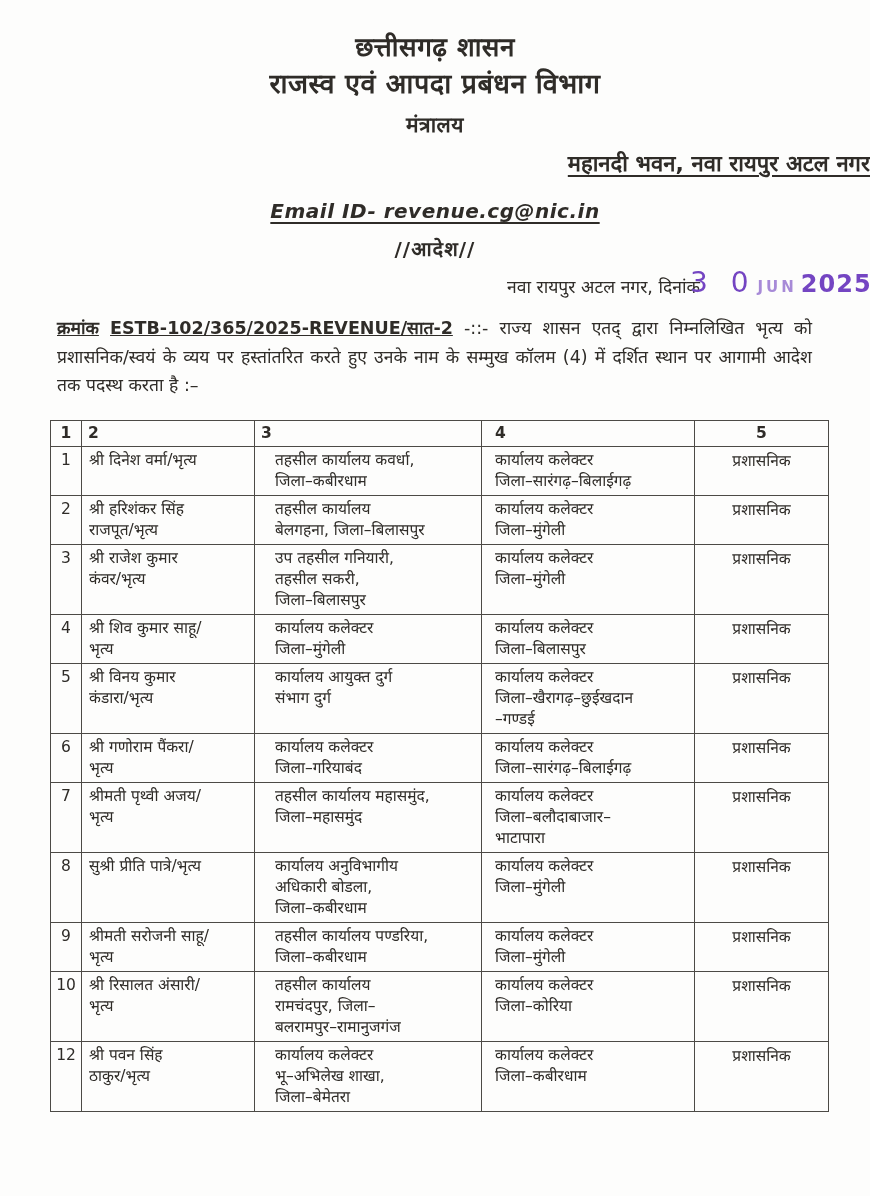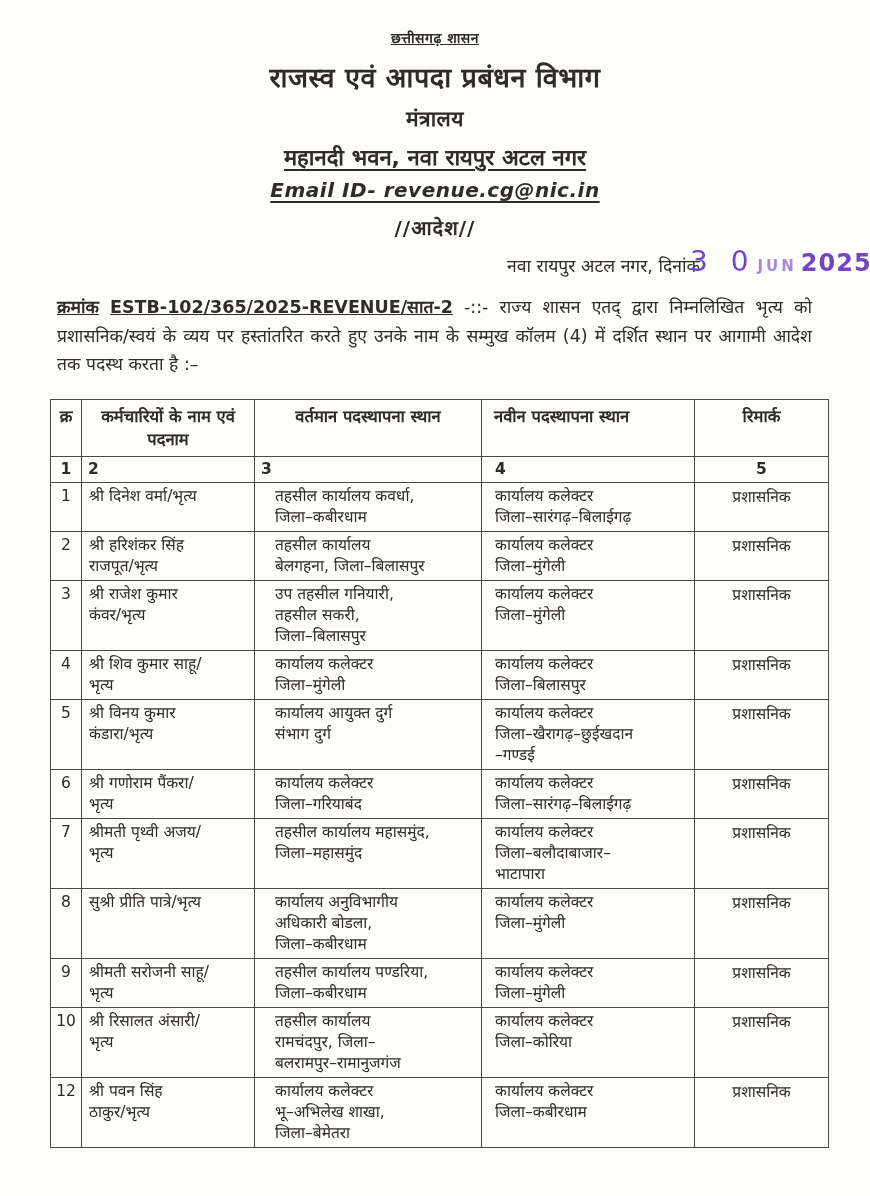--- a/index.html
+++ b/index.html
@@ -9,24 +9,24 @@
     font-family:"DejaVu Sans","Liberation Sans",sans-serif;
     color:#2f2c28;
     overflow:hidden;
     position:relative;
   }
   .page{padding-top:28px;}
 
   
   .hdr{text-align:center;}
   .h-line{font-weight:600;letter-spacing:.5px;}
-  .h1{font-size:14px;margin-bottom:11px;text-decoration:underline;}
+  .h1{font-size:26px;margin-bottom:0;}
   .h2{font-size:27px;margin-bottom:9px;}
   .h3{font-size:21px;margin-bottom:9px;}
-  .h4{font-size:22px;font-weight:700;text-decoration:underline;text-underline-offset:4px;margin-bottom:7px;}
+  .h4{font-size:22px;font-weight:700;text-decoration:underline;text-underline-offset:4px;margin-bottom:22px;text-align:right;}
   .h-email{font-size:20px;font-weight:700;font-style:italic;text-decoration:underline;text-underline-offset:4px;letter-spacing:.5px;margin-bottom:12px;}
   .order-title{font-size:20px;font-weight:600;margin-top:10px;letter-spacing:1px;}
 
   
   .dateline{
     position:relative;
     text-align:right;
     font-size:17.5px;
     padding-right:170px;
     margin-top:12px;
@@ -111,27 +111,20 @@
 
   <table class="tbl">
     <colgroup>
         <col class="c1">
         <col class="c2">
         <col class="c3">
         <col class="c4">
         <col class="c5">
       </colgroup>
     <thead>
-      <tr>
-        <th>क्र</th>
-        <th>कर्मचारियों के नाम एवं पदनाम</th>
-        <th>वर्तमान पदस्थापना स्थान</th>
-        <th class="th-new">नवीन पदस्थापना स्थान</th>
-        <th>रिमार्क</th>
-      </tr>
       <tr class="numrow">
         <td class="c-sn">1</td>
         <td>2</td>
         <td>3</td>
         <td style="padding-left:13px;">4</td>
         <td style="text-align:center;">5</td>
       </tr>
     </thead>
     <tbody id="rows-body">
         <tr>

